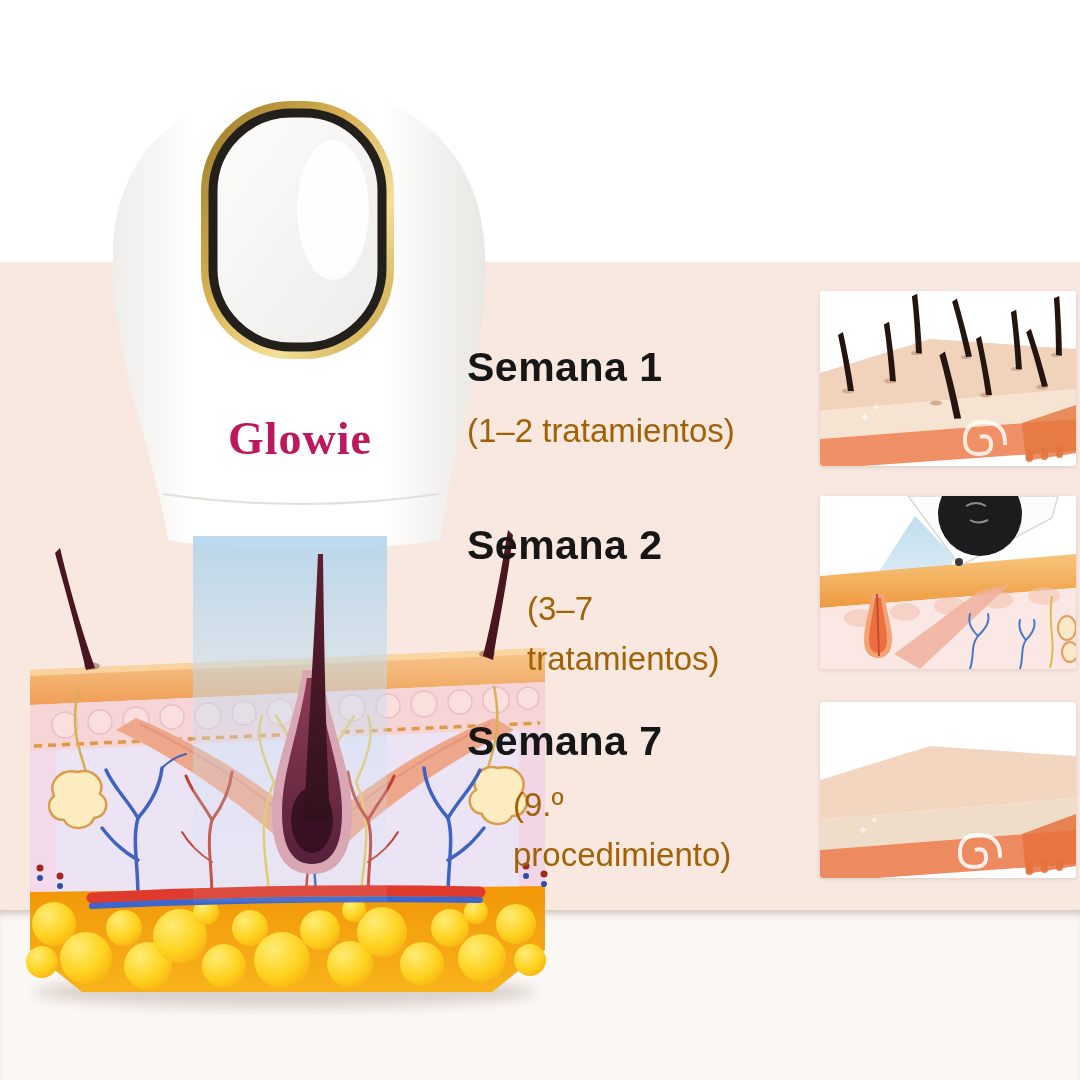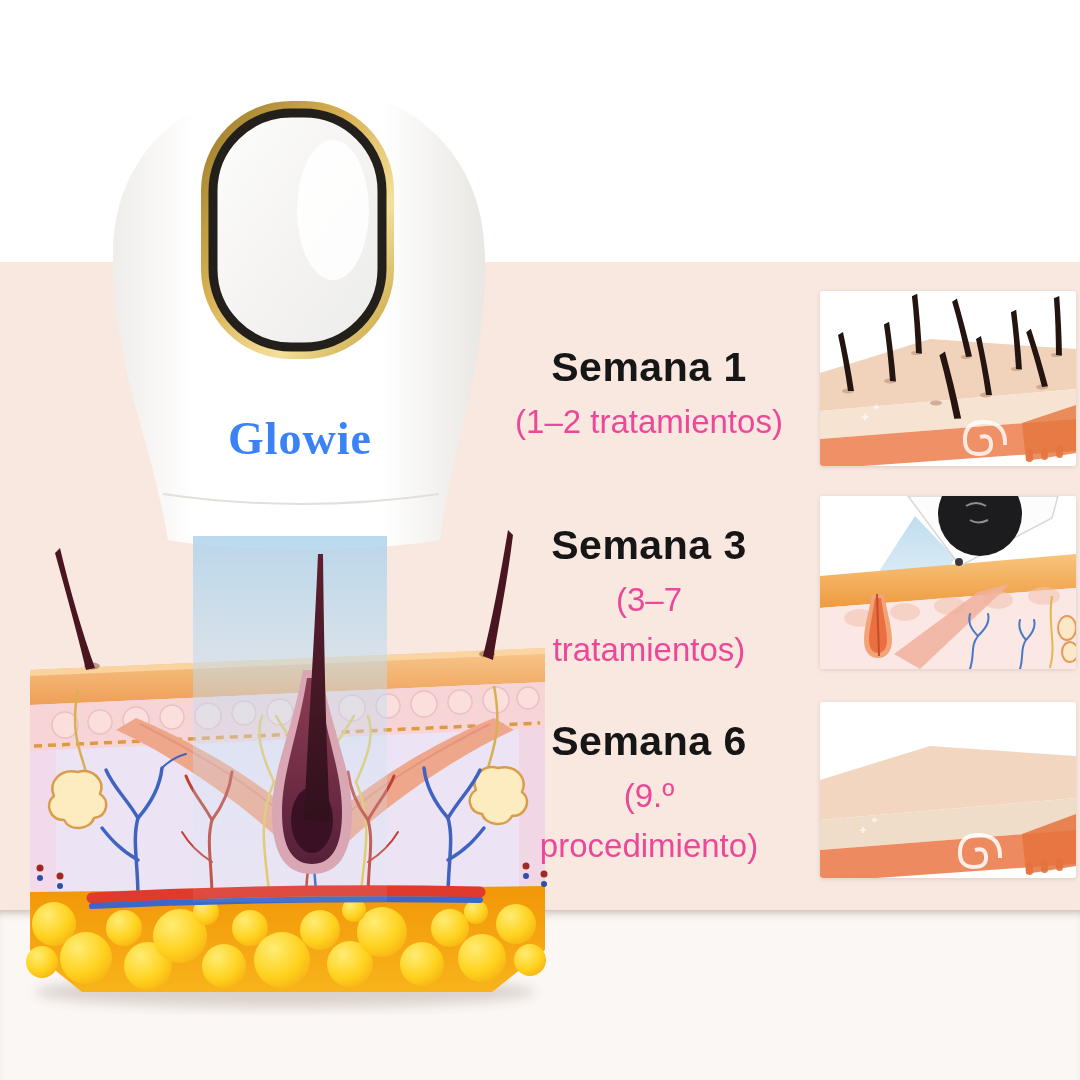--- a/index.html
+++ b/index.html
@@ -9,32 +9,32 @@
   }
   .band{position:absolute;left:0;right:0;}
   .band-top{top:0;height:262px;background:#ffffff;}
   .band-mid{top:262px;height:648px;background:#f8e8df;}
   .band-bottom{top:910px;height:170px;background:#fbf7f4;
     box-shadow:inset 0 7px 9px -5px rgba(125,98,88,.45);}
   .device-svg{position:absolute;left:105px;top:80px;width:385px;height:470px;}
   .logo{
     position:absolute;left:150px;top:412px;width:300px;text-align:center;
     font-family:"Liberation Serif","DejaVu Serif",serif;font-weight:700;
-    font-size:46px;letter-spacing:1px;color:#3b82f6;
+    font-size:46px;letter-spacing:1px;color:#be185d;
   }
   .skin-svg{position:absolute;left:20px;top:520px;width:530px;height:495px;}
-  .week{position:absolute;left:479px;width:340px;text-align:center;color:#181818;}
+  .week{position:absolute;left:467px;width:340px;color:#181818;}
   .week-1{top:344px;}
   .week-2{top:522px;}
   .week-3{top:718px;}
   .week h2{
     margin:0;font-size:41px;font-weight:700;letter-spacing:.5px;color:#161616;
   }
   .week .sub{
-    margin:6px auto 0;font-size:33px;font-weight:400;line-height:1.5;color:#ec4899;
+    margin:15px auto 0;font-size:33px;font-weight:400;line-height:1.5;color:#a16207;
   }
   .week-2 .sub{max-width:220px;}
   .week-3 .sub{max-width:248px;}
   .thumb{
     position:absolute;left:820px;width:256px;background:#ffffff;
     box-shadow:0 1px 4px rgba(105,80,70,.18);border-radius:3px;overflow:hidden;
   }
   .thumb svg{display:block;}
   .thumb-1{top:291px;height:175px;}
   .thumb-2{top:496px;height:173px;}
@@ -251,25 +251,25 @@
       <ellipse cx="467" cy="134" rx="8" ry="3.5" fill="#8a5a44" opacity="0.55"></ellipse>
       <path d="M463 136 C472 100 480 58 488 10 L493 15 C487 64 478 106 473 140 Z"></path>
     </g>
   </svg>
 
   <div class="week week-1">
     <h2>Semana 1</h2>
     <div class="sub">(1–2 tratamientos)</div>
   </div>
   <div class="week week-2">
-    <h2>Semana 3</h2>
+    <h2>Semana 2</h2>
     <div class="sub">(3–7 tratamientos)</div>
   </div>
   <div class="week week-3">
-    <h2>Semana 6</h2>
+    <h2>Semana 7</h2>
     <div class="sub">(9.º procedimiento)</div>
   </div>
 
   <div class="thumb thumb-1">
     <svg width="256" height="175" viewBox="0 0 256 175">
       <defs>
         <path id="hairSpike" d="M0 0 C-3 -20 -6 -38 -10 -56 L-5 -59 C-1 -40 3 -20 6 0 Z" fill="#241511"></path>
       </defs>
       <rect width="256" height="175" fill="#ffffff"></rect>
       <polygon points="0,82 110,48 256,58 256,98 0,120" fill="#f1d2ba"></polygon>

